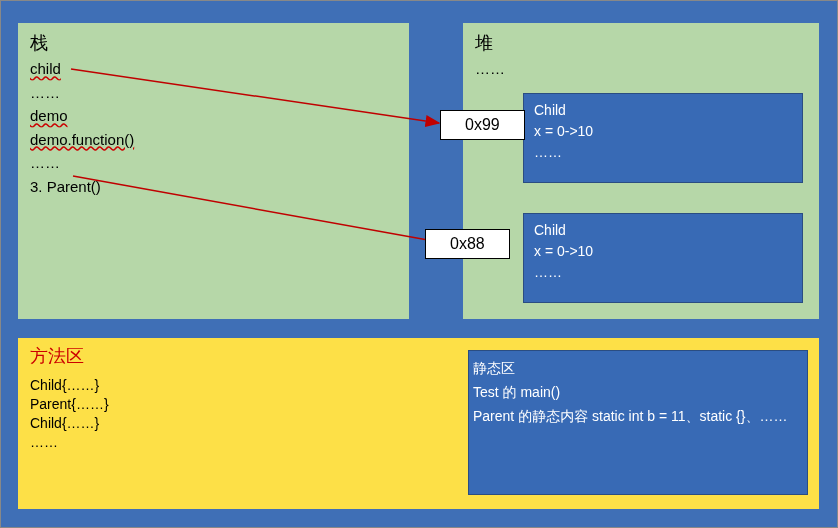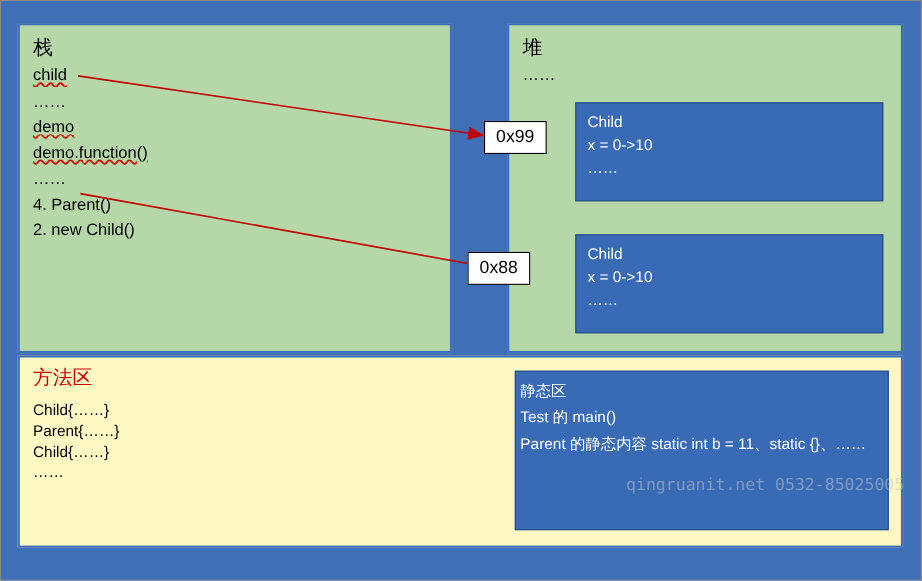--- a/index.html
+++ b/index.html
@@ -20,22 +20,22 @@
     position: absolute;
     background: #b6d7a8;
     border: 2px solid #3f6fb6;
     box-sizing: border-box;
     padding: 8px 12px;
   }
   .stack-box { left: 15px; top: 20px; width: 395px; height: 300px; }
   .heap-box  { left: 460px; top: 20px; width: 360px; height: 300px; }
   .method-box {
     position: absolute;
-    left: 15px; top: 322px; width: 805px; height: 175px;
-    background: #fef9c3;
+    left: 15px; top: 335px; width: 805px; height: 175px;
+    background: #fde047;
     border: 2px solid #3f6fb6;
     box-sizing: border-box;
     padding: 6px 12px;
   }
   .title { font-size: 18px; color: #000; }
   .stack-item { font-size: 15px; color: #000; margin: 4px 0; line-height: 1.3; }
   .und { text-decoration: underline; text-decoration-style: wavy; text-decoration-color: #c00; }
   .heap-obj {
     position: absolute;
     background: #386ab5;
@@ -45,21 +45,21 @@
     font-size: 14px;
     line-height: 1.5;
     box-sizing: border-box;
   }
   .obj1 { left: 60px; top: 70px; width: 280px; height: 90px; }
   .obj2 { left: 60px; top: 190px; width: 280px; height: 90px; }
   .addr-box {
     position: absolute;
     background: #fff;
     border: 1px solid #000;
-    padding: 5px 10px;
+    padding: 5px 24px;
     font-size: 16px;
     z-index: 5;
   }
   .addr1 { left: 439px; top: 109px; }
   .addr2 { left: 424px; top: 228px; }
   .method-title { color: #c00; font-size: 18px; }
   .method-line { color: #000; font-size: 14px; margin: 3px 0; }
   .static-box {
     position: absolute;
     left: 450px; top: 12px; width: 340px; height: 145px;
@@ -87,22 +87,21 @@
 
 <div class="canvas">
 
   <div class="stack-box">
     <div class="title">栈</div>
     <div class="stack-item"><span class="und">child</span></div>
     <div class="stack-item">……</div>
     <div class="stack-item"><span class="und">demo</span></div>
     <div class="stack-item"><span class="und">demo.function()</span></div>
     <div class="stack-item">……</div>
-    <div class="stack-item">4. Parent()</div>
-    <div class="stack-item">2. new Child()</div>
+    <div class="stack-item">3. Parent()</div>
   </div>
 
   <div class="heap-box">
     <div class="title">堆</div>
     <div class="stack-item">……</div>
     <div class="heap-obj obj1">
       <div>Child</div>
       <div>x = 0-&gt;10</div>
       <div>……</div>
     </div>
@@ -134,14 +133,13 @@
   <svg class="arrows">
     <defs>
       <marker id="arrowhead" markerWidth="10" markerHeight="8" refX="9" refY="4" orient="auto">
         <polygon points="0 0, 10 4, 0 8" fill="#c00000"></polygon>
       </marker>
     </defs>
     <line x1="70" y1="68" x2="438" y2="122" stroke="#c00000" stroke-width="1.5" marker-end="url(#arrowhead)"></line>
     <line x1="72" y1="175" x2="438" y2="241" stroke="#c00000" stroke-width="1.5" marker-end="url(#arrowhead)"></line>
   </svg>
 
-  <div class="watermark">qingruanit.net 0532-85025005</div>
 </div>
 
 </body></html>

